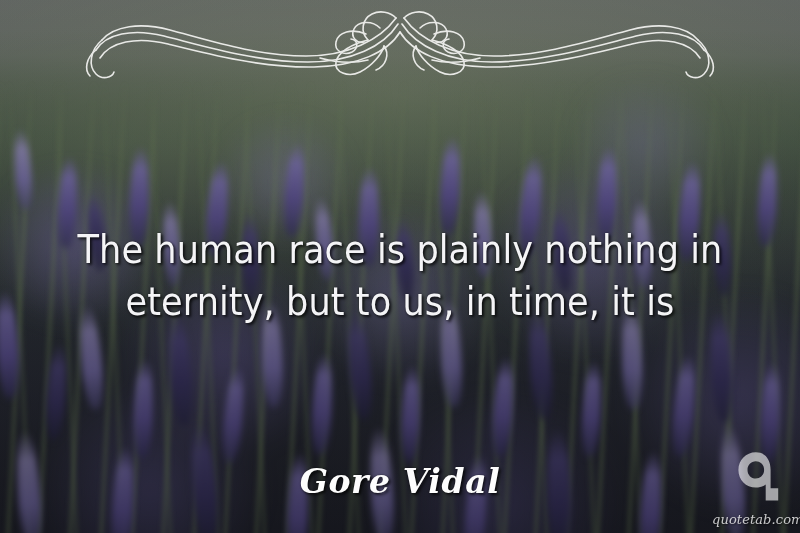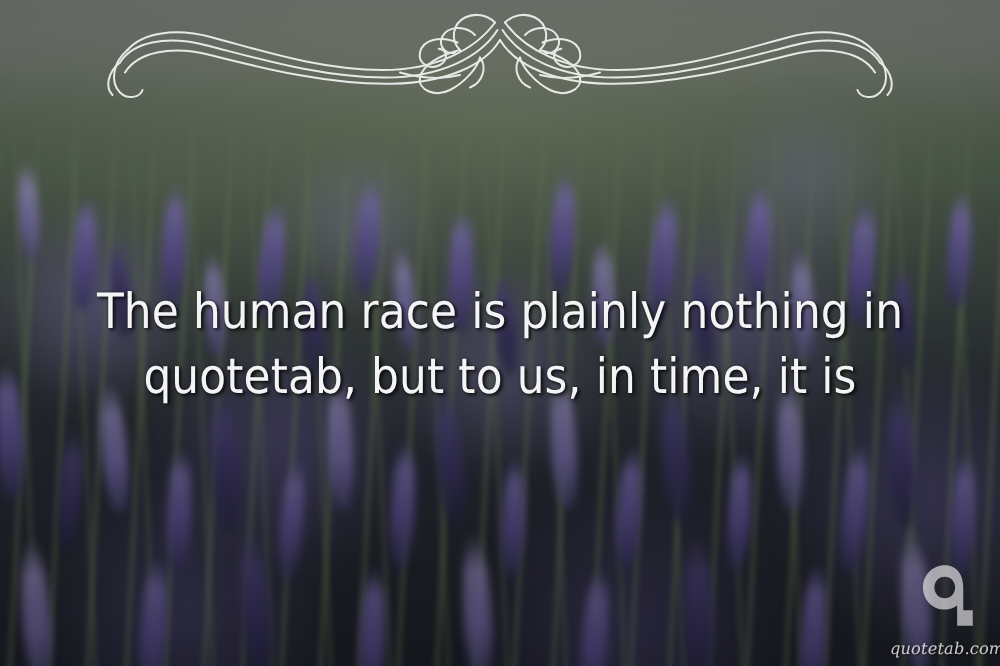--- a/index.html
+++ b/index.html
@@ -277,23 +277,24 @@
         <path d="M300 18 C292 10, 278 11, 274 19 C270 27, 277 34, 284 32"></path>
         <path d="M288 30 C272 34, 258 42, 256 52 C254 62, 268 68, 280 62 C292 56, 302 44, 304 36"></path>
         <path d="M304 36 C310 44, 306 56, 296 60"></path>
         <path d="M240 48 C254 52, 272 54, 288 50"></path>
       </g>
     </svg>
   </div>
 
   <div id="quote">
     <div class="qline">The human race is plainly nothing in</div>
-    <div class="qline">quotetab, but to us, in time, it is</div>
+    <div class="qline">eternity, but to us, in time, it is</div>
   </div>
 
+  <div id="author">Gore Vidal</div>
 
   <div id="logo">
     <svg viewBox="0 0 48 54" xmlns="http://www.w3.org/2000/svg">
 
       <path d="M18.8 3.2 C8.9 3.2 1.4 11.1 1.4 20.9 C1.4 30.7 8.9 38.6 18.8 38.6
                C22.6 38.6 26.0 37.4 28.7 35.4 L28.7 44.2 L28.7 51.6 L41.2 51.6
                L41.2 39.2 L33.6 39.2 L33.6 20.9 C33.6 11.1 28.7 3.2 18.8 3.2 Z
                M18.8 12.3 C23.5 12.3 27.1 16.0 27.1 20.9 C27.1 25.8 23.5 29.5 18.8 29.5
                C14.1 29.5 10.5 25.8 10.5 20.9 C10.5 16.0 14.1 12.3 18.8 12.3 Z" fill="rgba(255,255,255,0.60)"></path>
     </svg>

